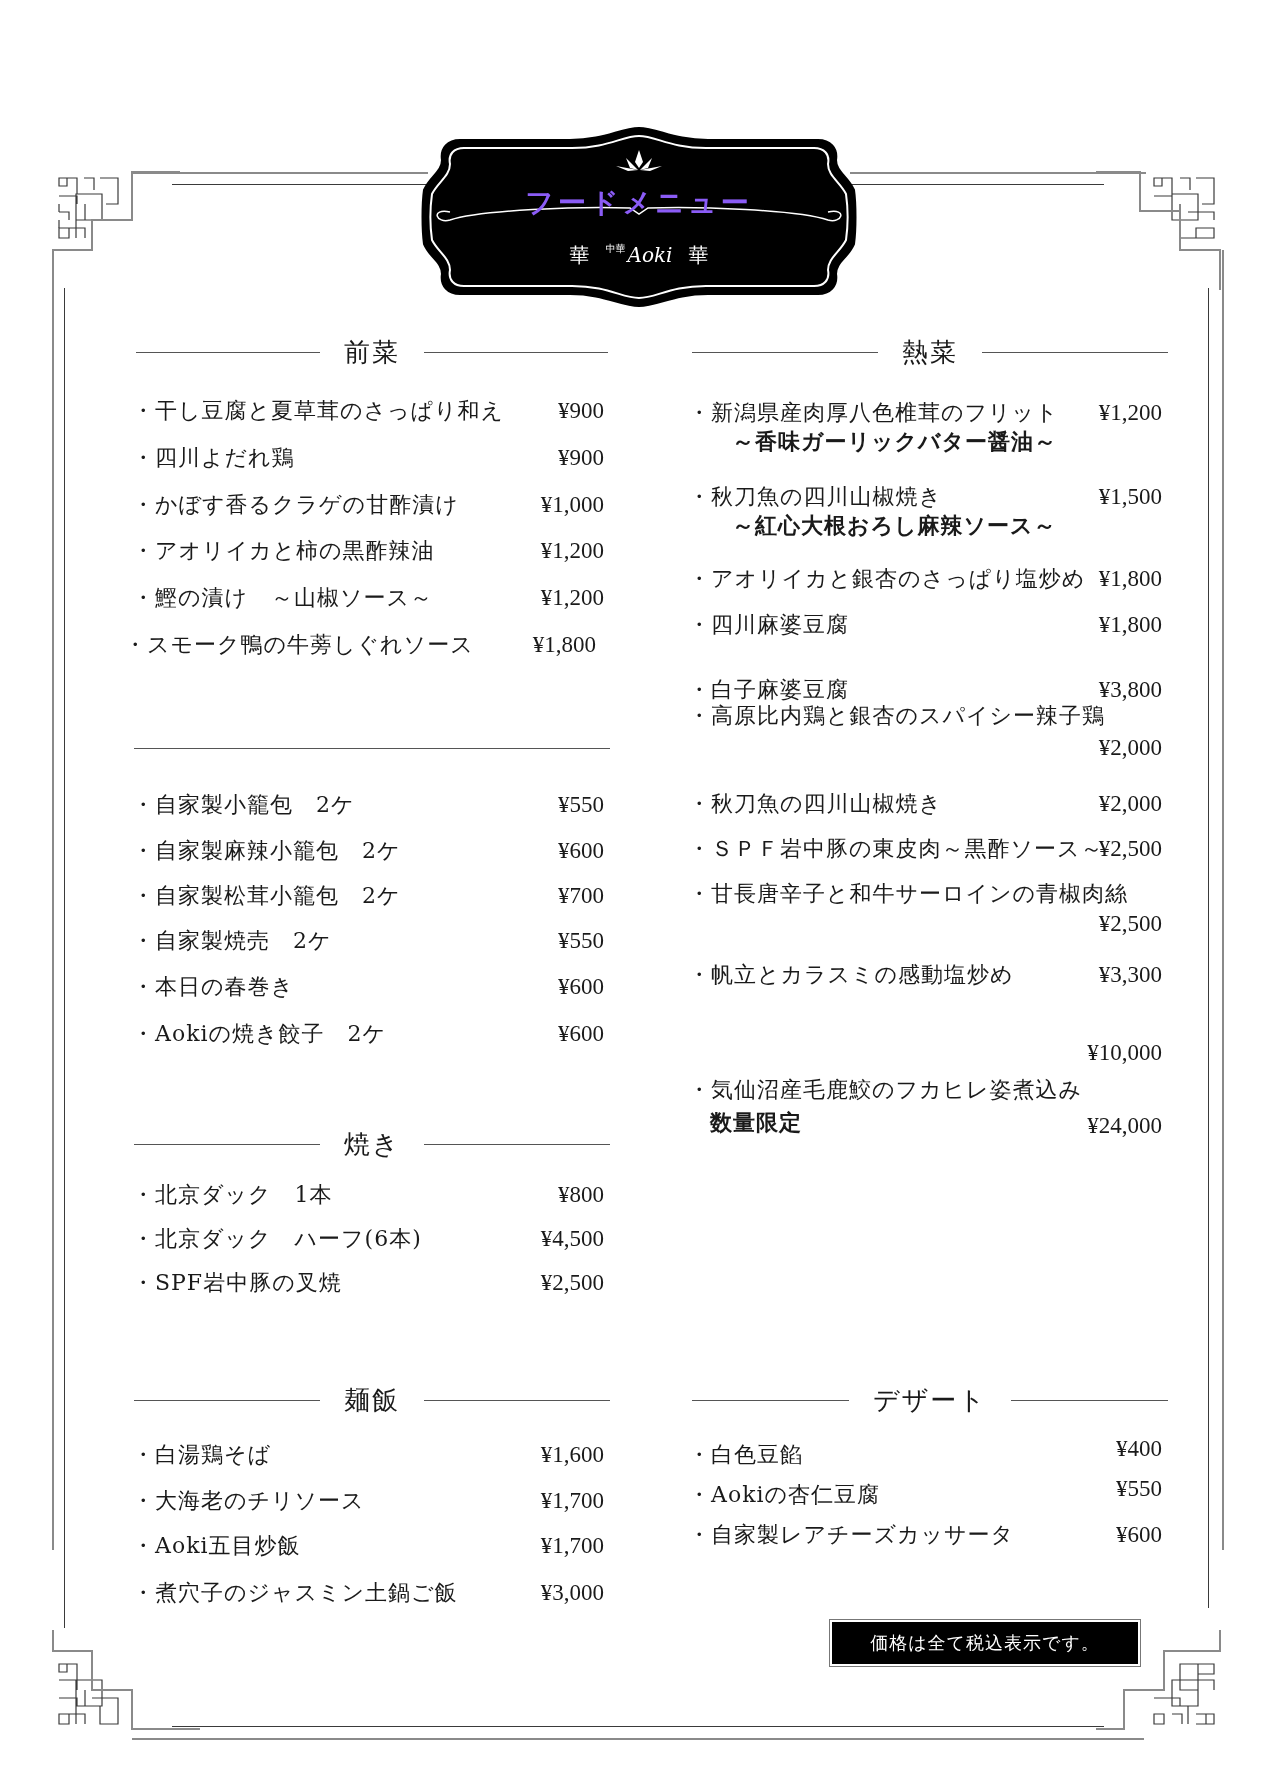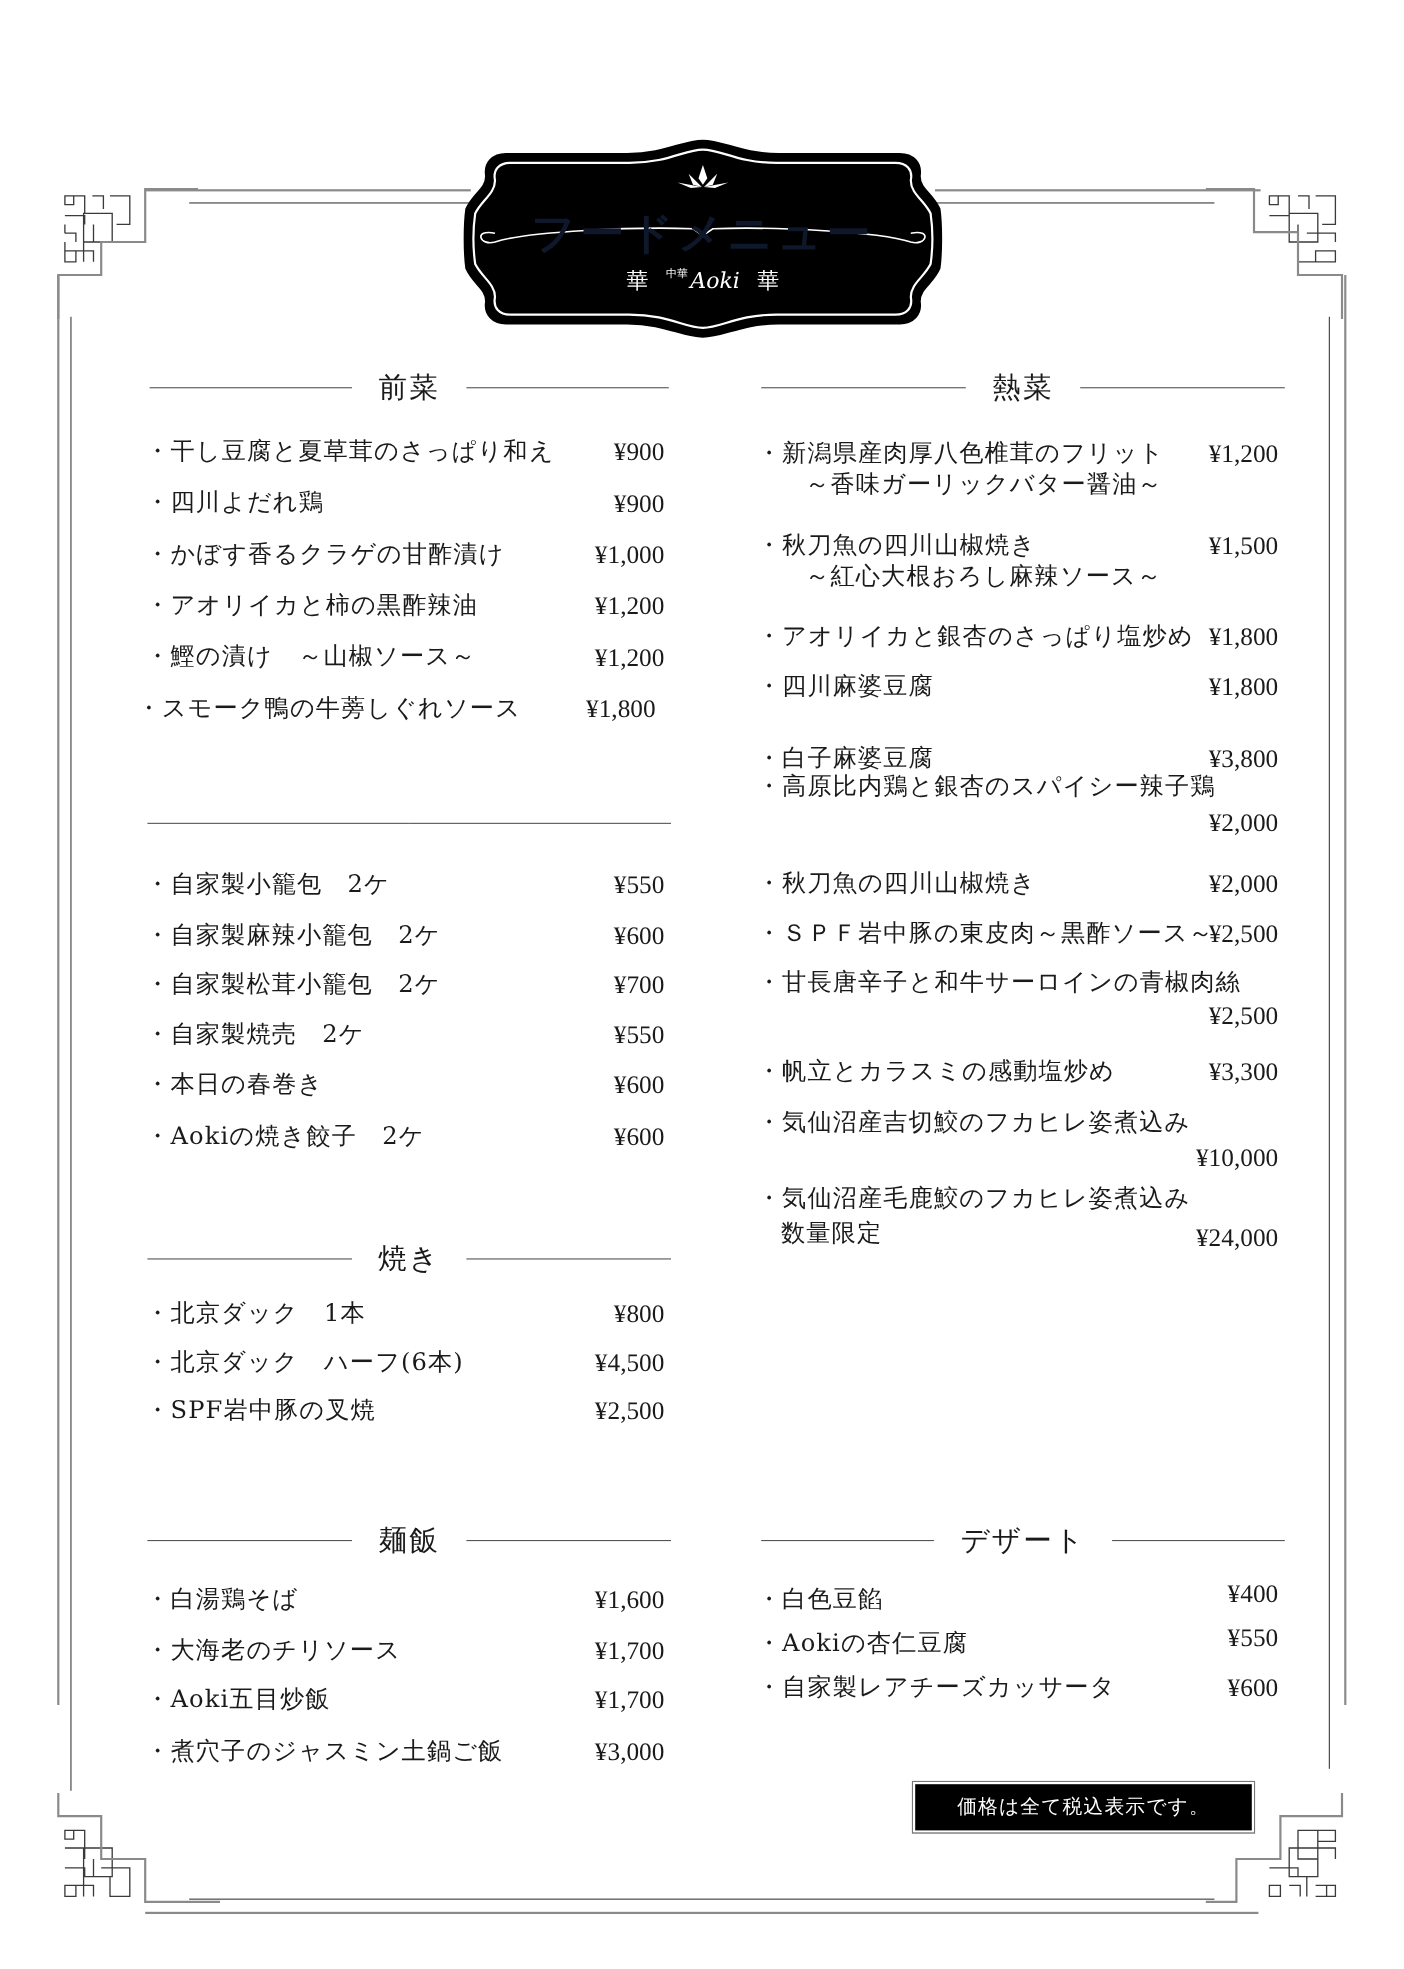--- a/index.html
+++ b/index.html
@@ -10,21 +10,21 @@
     }
     .abs { position: absolute; }
     .frame-line { position: absolute; background: #8a8a8a; }
     .frame-line-dark { position: absolute; background: #3a3a3a; }
 
     
     #plaque { position: absolute; left: 420px; top: 124px; width: 438px; height: 186px; }
     #plaque svg { position: absolute; left: 0; top: 0; }
     .plaque-title {
       position: absolute; left: 0; width: 438px; top: 60px; text-align: center;
-      color: #0f172a; font-size: 40px; letter-spacing: 4px; font-weight: bold;
+      color: #8b5cf6; font-size: 28px; letter-spacing: 4px; font-weight: bold;
       font-family: "DejaVu Serif", serif;
     }
     .plaque-sub {
       position: absolute; left: 0; width: 438px; top: 118px; text-align: center;
       color: #ffffff; font-size: 20px; font-style: italic;
       font-family: "DejaVu Serif", serif;
     }
     .plaque-sub .small { font-size: 10px; font-style: normal; vertical-align: top; margin-right: 2px; }
     .plaque-sub .hua { font-style: normal; font-size: 20px; margin: 0 16px; letter-spacing: 0; }
 
@@ -34,21 +34,21 @@
     }
     .section-header .rule { flex: 1; height: 1px; background: #555; }
     .section-header .title {
       font-size: 26px; padding: 0 24px; white-space: nowrap; color: #1a1a1a;
       letter-spacing: 2px;
     }
 
     
     .item { position: absolute; font-size: 22px; line-height: 30px; }
     .item .name { position: absolute; left: 0; white-space: nowrap; letter-spacing: 1px; }
-    .item .sub { position: absolute; white-space: nowrap; letter-spacing: 1px; }
+    .item .sub { position: absolute; white-space: nowrap; letter-spacing: 1px; font-weight: bold; }
     .item .price { position: absolute; right: 0; white-space: nowrap; text-align: right; font-family: "Liberation Serif", serif; font-size: 23px; }
 
     
     #notice {
       position: absolute; left: 830px; top: 1620px; width: 306px; height: 42px;
       background: #000; border: 2px solid #fff; outline: 1px solid #777;
       color: #fff; font-size: 18px; text-align: center; line-height: 42px; letter-spacing: 1px;
     }
   </style>
 </head>
@@ -256,21 +256,20 @@
   </div>
 <div class="item" style="left:688px;top:879px;width:474px;height:62px;">
     <span class="name">・甘長唐辛子と和牛サーロインの青椒肉絲</span>
     <span class="price" style="top:30px;">¥2,500</span>
   </div>
 <div class="item" style="left:688px;top:960px;width:474px;height:30px;">
     <span class="name">・帆立とカラスミの感動塩炒め</span>
     <span class="price">¥3,300</span>
   </div>
 <div class="item" style="left:688px;top:1006px;width:474px;height:62px;">
-    <span class="name">・気仙沼産吉切鮫のフカヒレ姿煮込み</span>
     <span class="price" style="top:32px;">¥10,000</span>
   </div>
 <div class="item" style="left:688px;top:1075px;width:474px;height:62px;">
     <span class="name">・気仙沼産毛鹿鮫のフカヒレ姿煮込み</span>
     <span class="sub" style="left:22px;top:32px;">数量限定</span>
     <span class="price" style="top:36px;">¥24,000</span>
   </div>
 
 <div class="section-header" style="left:692px;top:1380px;width:476px;">
   <div class="rule"></div>

